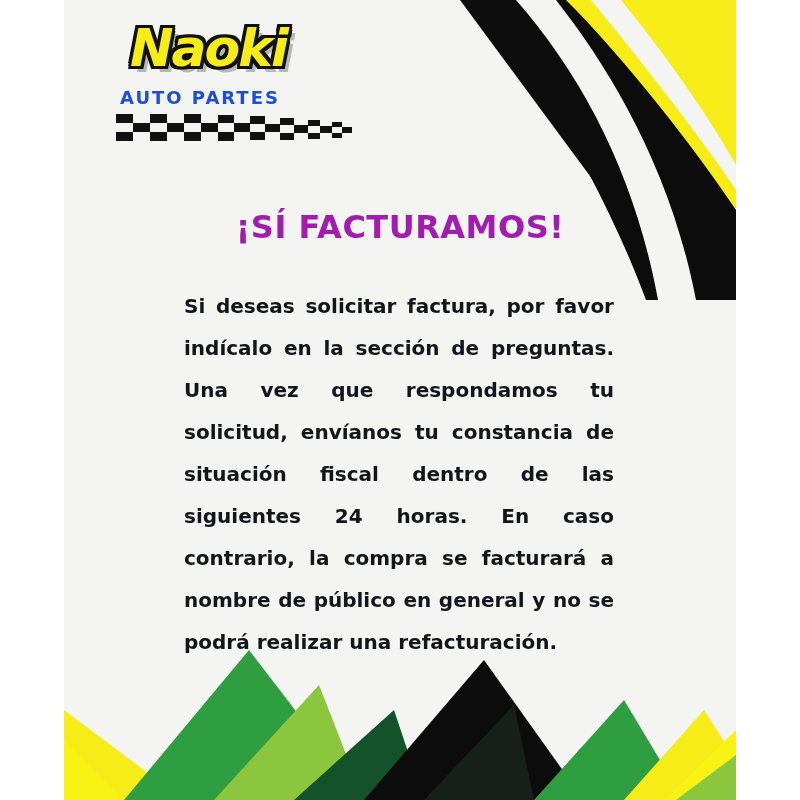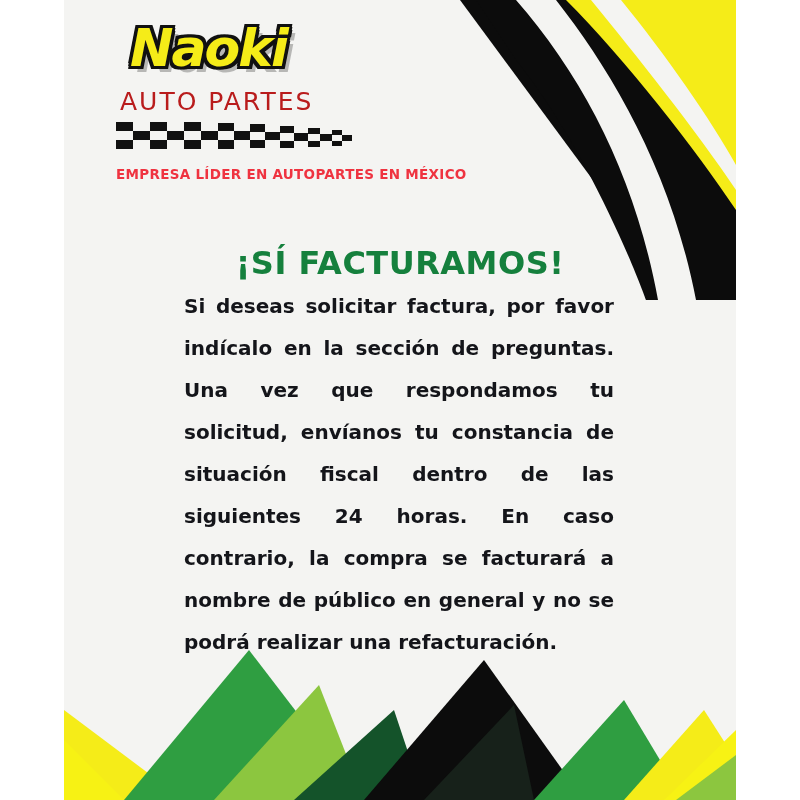--- a/index.html
+++ b/index.html
@@ -105,24 +105,24 @@
     -webkit-text-stroke: 4px #111111;
     paint-order: stroke fill;
     text-shadow:
       3px 0 0 #111, -3px 0 0 #111, 0 3px 0 #111, 0 -3px 0 #111,
       3px 3px 0 #111, -3px 3px 0 #111, 3px -3px 0 #111, -3px -3px 0 #111,
       6px 6px 0 rgba(0,0,0,0.25);
     margin: 16px;
   }
   .logo-sub {
     font-family: "DejaVu Sans", sans-serif;
-    font-weight: normal;
-    font-size: 25px;
+    font-weight: bold;
+    font-size: 18px;
     letter-spacing: 2px;
-    color: #b91c1c;
+    color: #1d4ed8;
     margin: -2px 0 0 6px;
   }
   .checkers {
     margin: 4px 0 0 2px;
     height: 34px;
     width: 250px;
   }
   .tagline {
     font-family: "DejaVu Sans", sans-serif;
     font-weight: bold;
@@ -137,23 +137,22 @@
   .headline {
     position: absolute;
     left: 0;
     top: 208px;
     width: 672px;
     text-align: center;
     font-family: "DejaVu Sans", sans-serif;
     font-weight: bold;
     font-size: 32px;
     letter-spacing: 0.5px;
-    color: #15803d;
+    color: #a21caf;
     z-index: 20;
-    margin-top: 36px;
   }
   .body-text {
     position: absolute;
     left: 120px;
     top: 285px;
     width: 430px;
     font-family: "DejaVu Sans", sans-serif;
     font-weight: bold;
     font-size: 20px;
     line-height: 2.1;
@@ -207,21 +206,20 @@
           <rect x="34" y="20" width="17" height="9" fill="#111"></rect>
           <rect x="68" y="20" width="17" height="9" fill="#111"></rect>
           <rect x="102" y="20" width="16" height="9" fill="#111"></rect>
           <rect x="134" y="20" width="15" height="8" fill="#111"></rect>
           <rect x="164" y="21" width="14" height="7" fill="#111"></rect>
           <rect x="192" y="21" width="12" height="6" fill="#111"></rect>
           <rect x="216" y="21" width="10" height="5" fill="#111"></rect>
         </g>
       </svg>
 
-      <div class="tagline">EMPRESA LÍDER  EN AUTOPARTES EN MÉXICO</div>
     </div>
 
     <div class="headline">¡SÍ FACTURAMOS!</div>
 
     <div class="body-text">Si deseas solicitar factura, por favor indícalo en la sección de preguntas. Una vez que respondamos tu solicitud, envíanos tu constancia de situación fiscal dentro de las siguientes 24 horas. En caso contrario, la compra se facturará a nombre de público en general y no se podrá realizar una refacturación.</div>
 
     <svg class="bottom-art" viewBox="0 0 672 210" preserveAspectRatio="none">
 
       <path d="M0,210 L0,120 L120,210 Z" fill="#f5ec18"></path>
       <path d="M0,210 L0,150 L60,210 Z" fill="#f7f214"></path>

